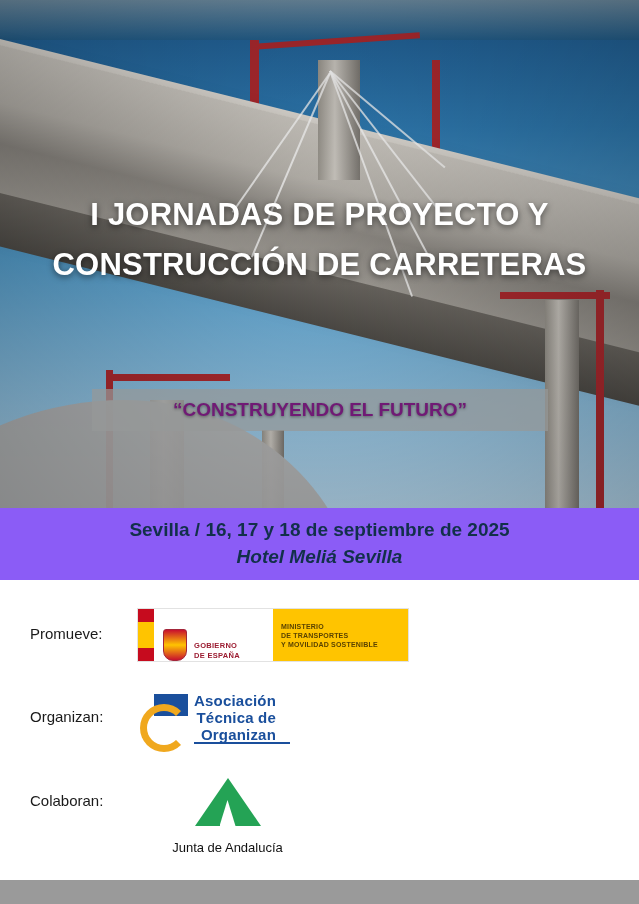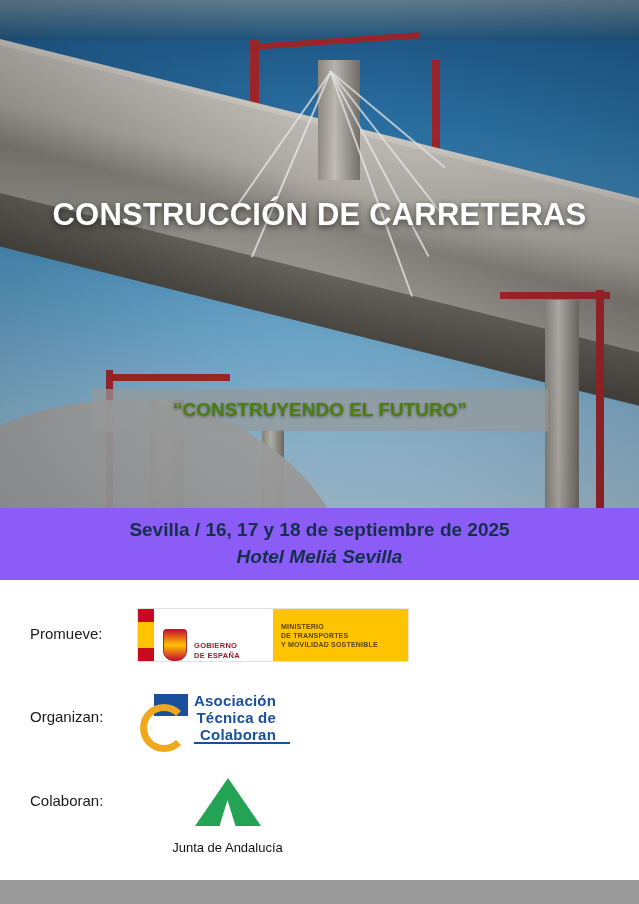--- a/index.html
+++ b/index.html
@@ -141,21 +141,21 @@
     left: 92px;
     top: 389px;
     width: 456px;
     height: 42px;
     background: rgba(150,152,152,0.72);
     display: flex;
     align-items: center;
     justify-content: center;
   }
   .slogan-text {
-    color: #4d7c0f;
+    color: #701a75;
     font-size: 19px;
     font-weight: bold;
     text-shadow: 0 1px 3px rgba(0,0,0,0.4);
   }
 
   
   .venue-band {
     position: absolute;
     left: 0;
     top: 508px;
@@ -374,20 +374,21 @@
     <div class="crane mast3"></div>
     <div class="crane jib1"></div>
     <div class="crane mast4"></div>
     <div class="crane jib2"></div>
 
     <div class="grey-curve"></div>
     <div class="hero-haze"></div>
   </div>
 
   <div class="title-block">
+    <div class="title-line">I JORNADAS DE  PROYECTO Y</div>
     <div class="title-line">CONSTRUCCIÓN DE CARRETERAS</div>
   </div>
 
   <div class="slogan-bar">
     <span class="slogan-text">“CONSTRUYENDO EL FUTURO”</span>
   </div>
 
   <div class="venue-band">
     <div class="venue-line1">Sevilla / 16, 17 y 18 de septiembre de 2025</div>
     <div class="venue-line2">Hotel Meliá Sevilla</div>
@@ -422,21 +423,21 @@
     </div>
 
     <div class="atc-logo">
       <div class="atc-mark">
         <div class="atc-sq"></div>
         <div class="atc-c"></div>
       </div>
       <div class="atc-words">
         <div>Asociación</div>
         <div>Técnica de</div>
-        <div>Colaboran</div>
+        <div>Organizan</div>
       </div>
       <div class="atc-rule"></div>
     </div>
 
     <div class="spon-row" style="left:30px; top:212px;">
       <span class="spon-label">Colaboran:</span>
     </div>
 
     <div class="junta-logo">
       <div class="junta-mark">

